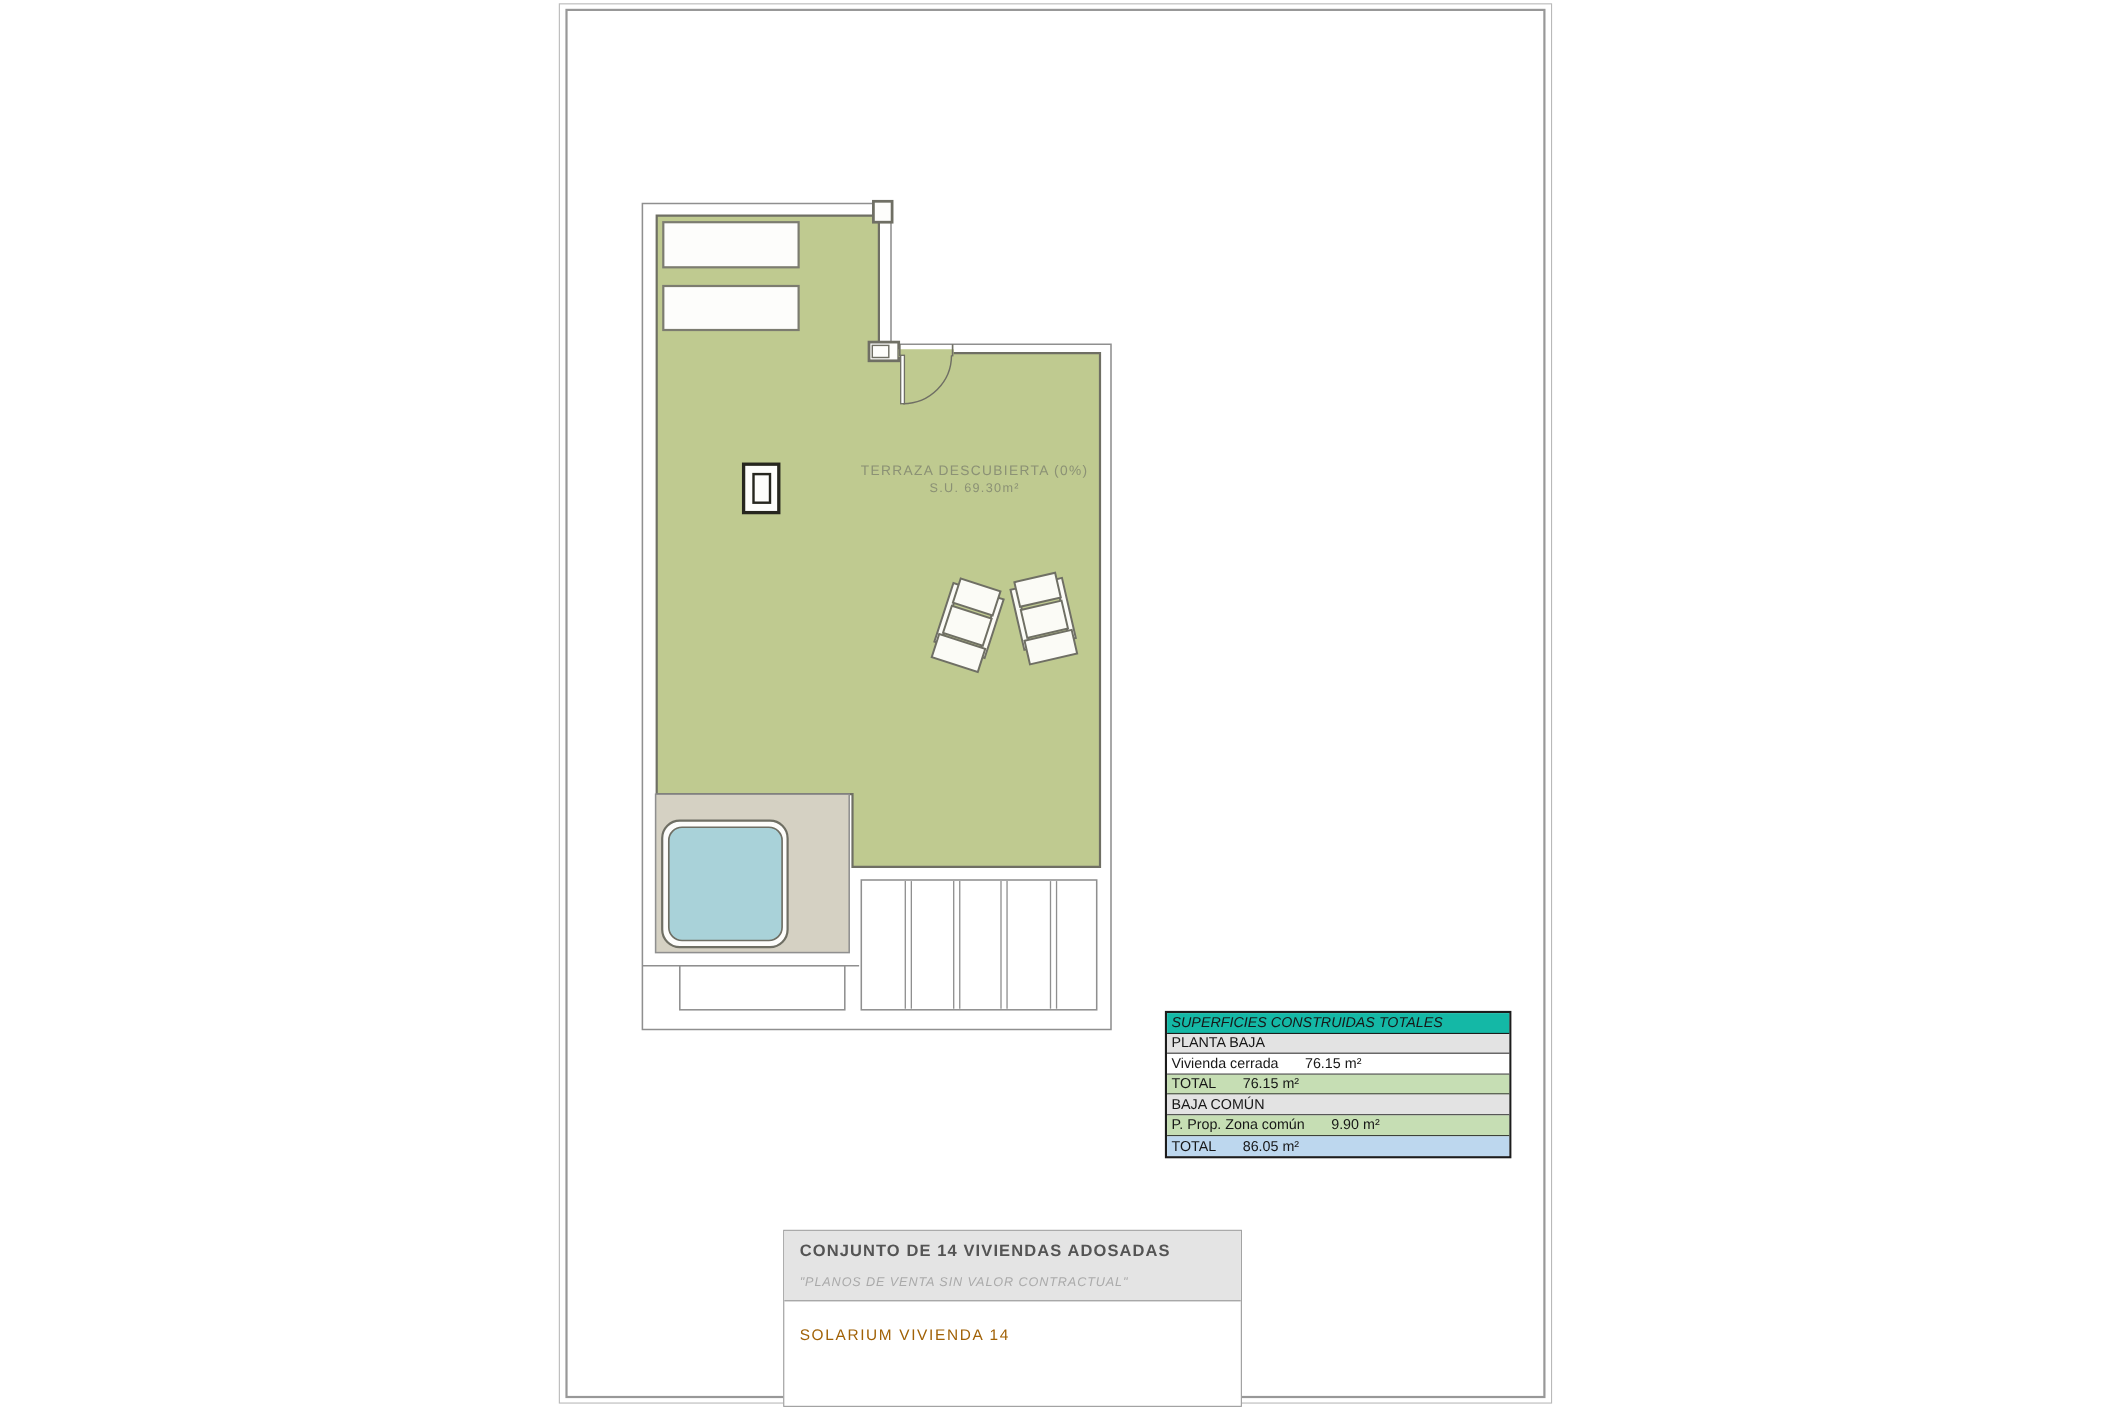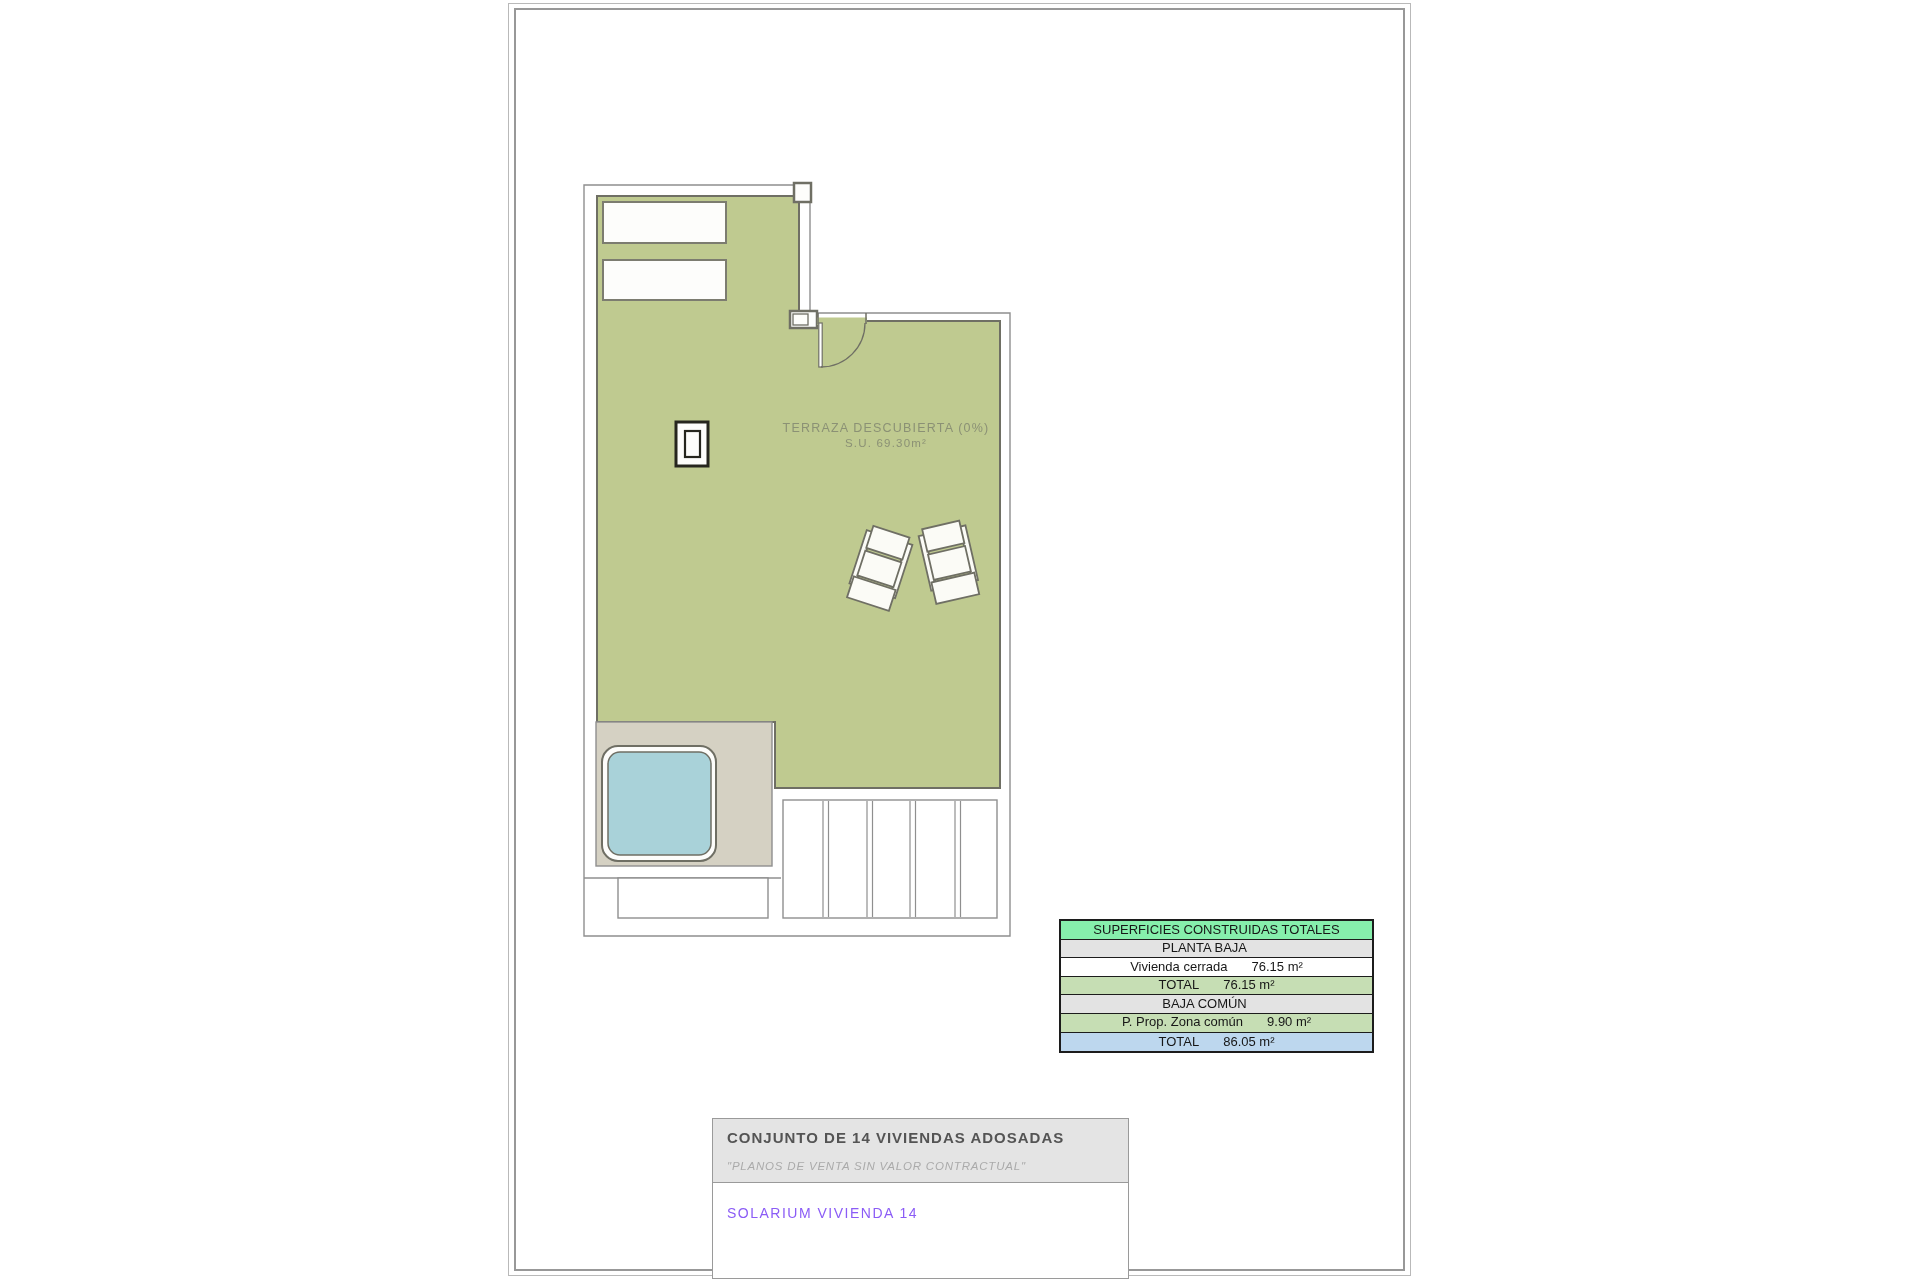--- a/index.html
+++ b/index.html
@@ -8,40 +8,40 @@
   .page-border-outer{position:absolute;left:508px;top:3px;width:903px;height:1273px;
           border:1px solid #b9b9b9;box-sizing:border-box;background:transparent;}
   .page-border-inner{position:absolute;left:514px;top:8px;width:891px;height:1263px;
           border:2px solid #989898;box-sizing:border-box;background:#ffffff;}
   svg#plan{position:absolute;left:0;top:0;}
 
   
   .surf-table{position:absolute;left:1059px;top:919px;width:315px;
           border:2px solid #1c1c1c;box-sizing:border-box;background:#fff;
           font-size:13px;color:#171717;}
-  .surf-row{display:flex;justify-content:center;align-items:center;
+  .surf-row{display:flex;justify-content:flex-start;align-items:center;
           height:18.6px;line-height:18.6px;padding:0 4px;box-sizing:border-box;
           border-bottom:1.5px solid #1c1c1c;white-space:nowrap;}
   .surf-row:last-child{border-bottom:none;}
-  .surf-row.header{justify-content:center;background:#86efac;}
+  .surf-row.header{justify-content:flex-start;background:#14b8a6;font-style:italic;}
   .surf-row.section{background:#e3e3e3;}
   .surf-row.plain{background:#ffffff;}
   .surf-row.subtotal{background:#c6deb4;}
   .surf-row.grandtotal{background:#bdd7ee;}
   .surf-val{text-align:right;margin-left:24px;}
 
   
   .title-block{position:absolute;left:712px;top:1118px;width:417px;height:161px;
           border:1.5px solid #9a9a9a;box-sizing:border-box;background:#fff;}
   .title-block .tb-top{height:64px;background:#e4e4e4;border-bottom:1px solid #9a9a9a;
           box-sizing:border-box;padding:10px 0 0 14px;}
   .tb-project{font-size:15px;font-weight:bold;color:#545454;letter-spacing:1px;}
   .tb-disclaimer{font-size:11.5px;font-style:italic;color:#aaaaaa;letter-spacing:0.8px;
           margin-top:14px;}
-  .tb-drawing{font-size:14px;color:#8b5cf6;letter-spacing:1.5px;padding:22px 0 0 14px;}
+  .tb-drawing{font-size:14px;color:#a16207;letter-spacing:1.5px;padding:22px 0 0 14px;}
 </style>
 </head>
 <body>
 
 <div id="canvas">
 
   <div class="page-border-outer"></div>
   <div class="page-border-inner"></div>
 
   <svg id="plan" width="1920" height="1280" viewBox="0 0 1920 1280">

